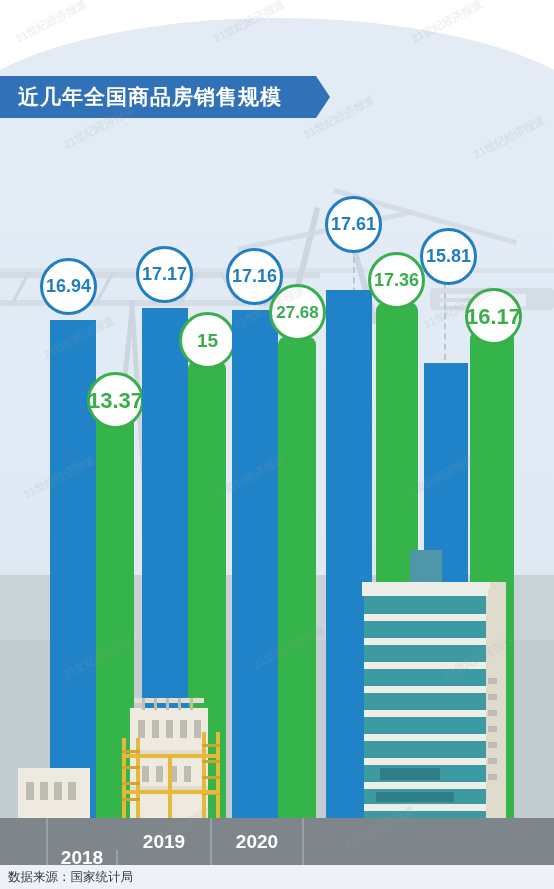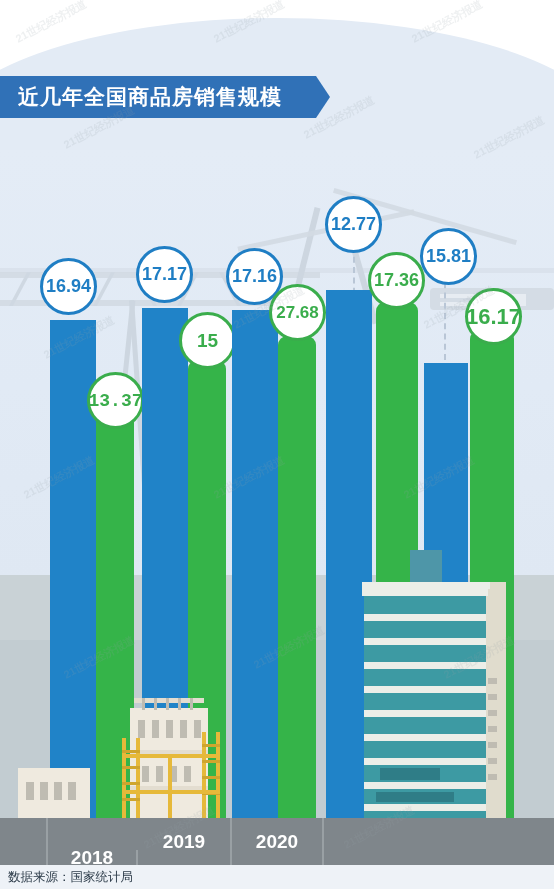--- a/index.html
+++ b/index.html
@@ -154,41 +154,41 @@
     <span class="title-text">近几年全国商品房销售规模</span>
   </div>
 
 
   <div class="plot">
 
     <div class="group">
       <div class="bar blue" style="left:50px;width:46px;height:498px;"></div>
       <div class="bar green" style="left:96px;width:38px;height:420px;"></div>
       <div class="badge blue" style="left:40px;top:78px;width:57px;height:57px;font-size:18px;">16.94</div>
-      <div class="badge green" style="left:87px;top:192px;width:57px;height:57px;font-size:18px;font-family:Liberation Mono, monospace;">13.37</div>
+      <div class="badge green" style="left:87px;top:192px;width:57px;height:57px;font-size:22px;">13.37</div>
     </div>
 
     <div class="group">
       <div class="bar blue" style="left:142px;width:46px;height:510px;"></div>
       <div class="bar green" style="left:188px;width:38px;height:458px;"></div>
       <div class="badge blue" style="left:136px;top:66px;width:57px;height:57px;font-size:18px;">17.17</div>
       <div class="badge green" style="left:179px;top:132px;width:57px;height:57px;font-size:19px;">15</div>
     </div>
 
     <div class="group">
       <div class="bar blue" style="left:232px;width:46px;height:508px;"></div>
       <div class="bar green" style="left:278px;width:38px;height:482px;"></div>
       <div class="badge blue" style="left:226px;top:68px;width:57px;height:57px;font-size:18px;">17.16</div>
       <div class="badge green" style="left:269px;top:104px;width:57px;height:57px;font-size:17px;">27.68</div>
     </div>
 
     <div class="group">
       <div class="bar blue" style="left:326px;width:46px;height:528px;"></div>
       <div class="bar green" style="left:376px;width:42px;height:516px;"></div>
-      <div class="badge blue" style="left:325px;top:16px;width:57px;height:57px;font-size:18px;">12.77</div>
+      <div class="badge blue" style="left:325px;top:16px;width:57px;height:57px;font-size:18px;">17.61</div>
       <div class="badge green" style="left:368px;top:72px;width:57px;height:57px;font-size:18px;">17.36</div>
     </div>
 
     <div class="group">
       <div class="bar blue" style="left:424px;width:44px;height:455px;"></div>
       <div class="bar green" style="left:470px;width:44px;height:488px;"></div>
       <div class="badge blue" style="left:420px;top:48px;width:57px;height:57px;font-size:18px;">15.81</div>
       <div class="badge green" style="left:465px;top:108px;width:57px;height:57px;font-size:22px;">16.17</div>
     </div>
 
@@ -260,21 +260,21 @@
       <div class="b-win" style="left:126px;top:138px;width:9px;height:6px;"></div>
       <div class="b-win" style="left:126px;top:154px;width:9px;height:6px;"></div>
       <div class="b-win" style="left:126px;top:170px;width:9px;height:6px;"></div>
       <div class="b-win" style="left:126px;top:186px;width:9px;height:6px;"></div>
       <div class="b-win" style="left:126px;top:202px;width:9px;height:6px;"></div>
     </div>
   </div>
 
   <div class="axis">
     <div class="axis-cell spacer" style="width:48px;"></div>
-    <div class="axis-cell" style="width:90px;margin-top:32px;">2018</div>
+    <div class="axis-cell" style="width:70px;margin-top:32px;">2018</div>
     <div class="axis-cell" style="width:94px;">2019</div>
     <div class="axis-cell" style="width:92px;">2020</div>
   </div>
 
   <div class="source">数据来源：国家统计局</div>
 
   <div>
     <div class="wm" style="left:12px;top:14px;">21世纪经济报道</div>
     <div class="wm" style="left:210px;top:14px;">21世纪经济报道</div>
     <div class="wm" style="left:408px;top:14px;">21世纪经济报道</div>

